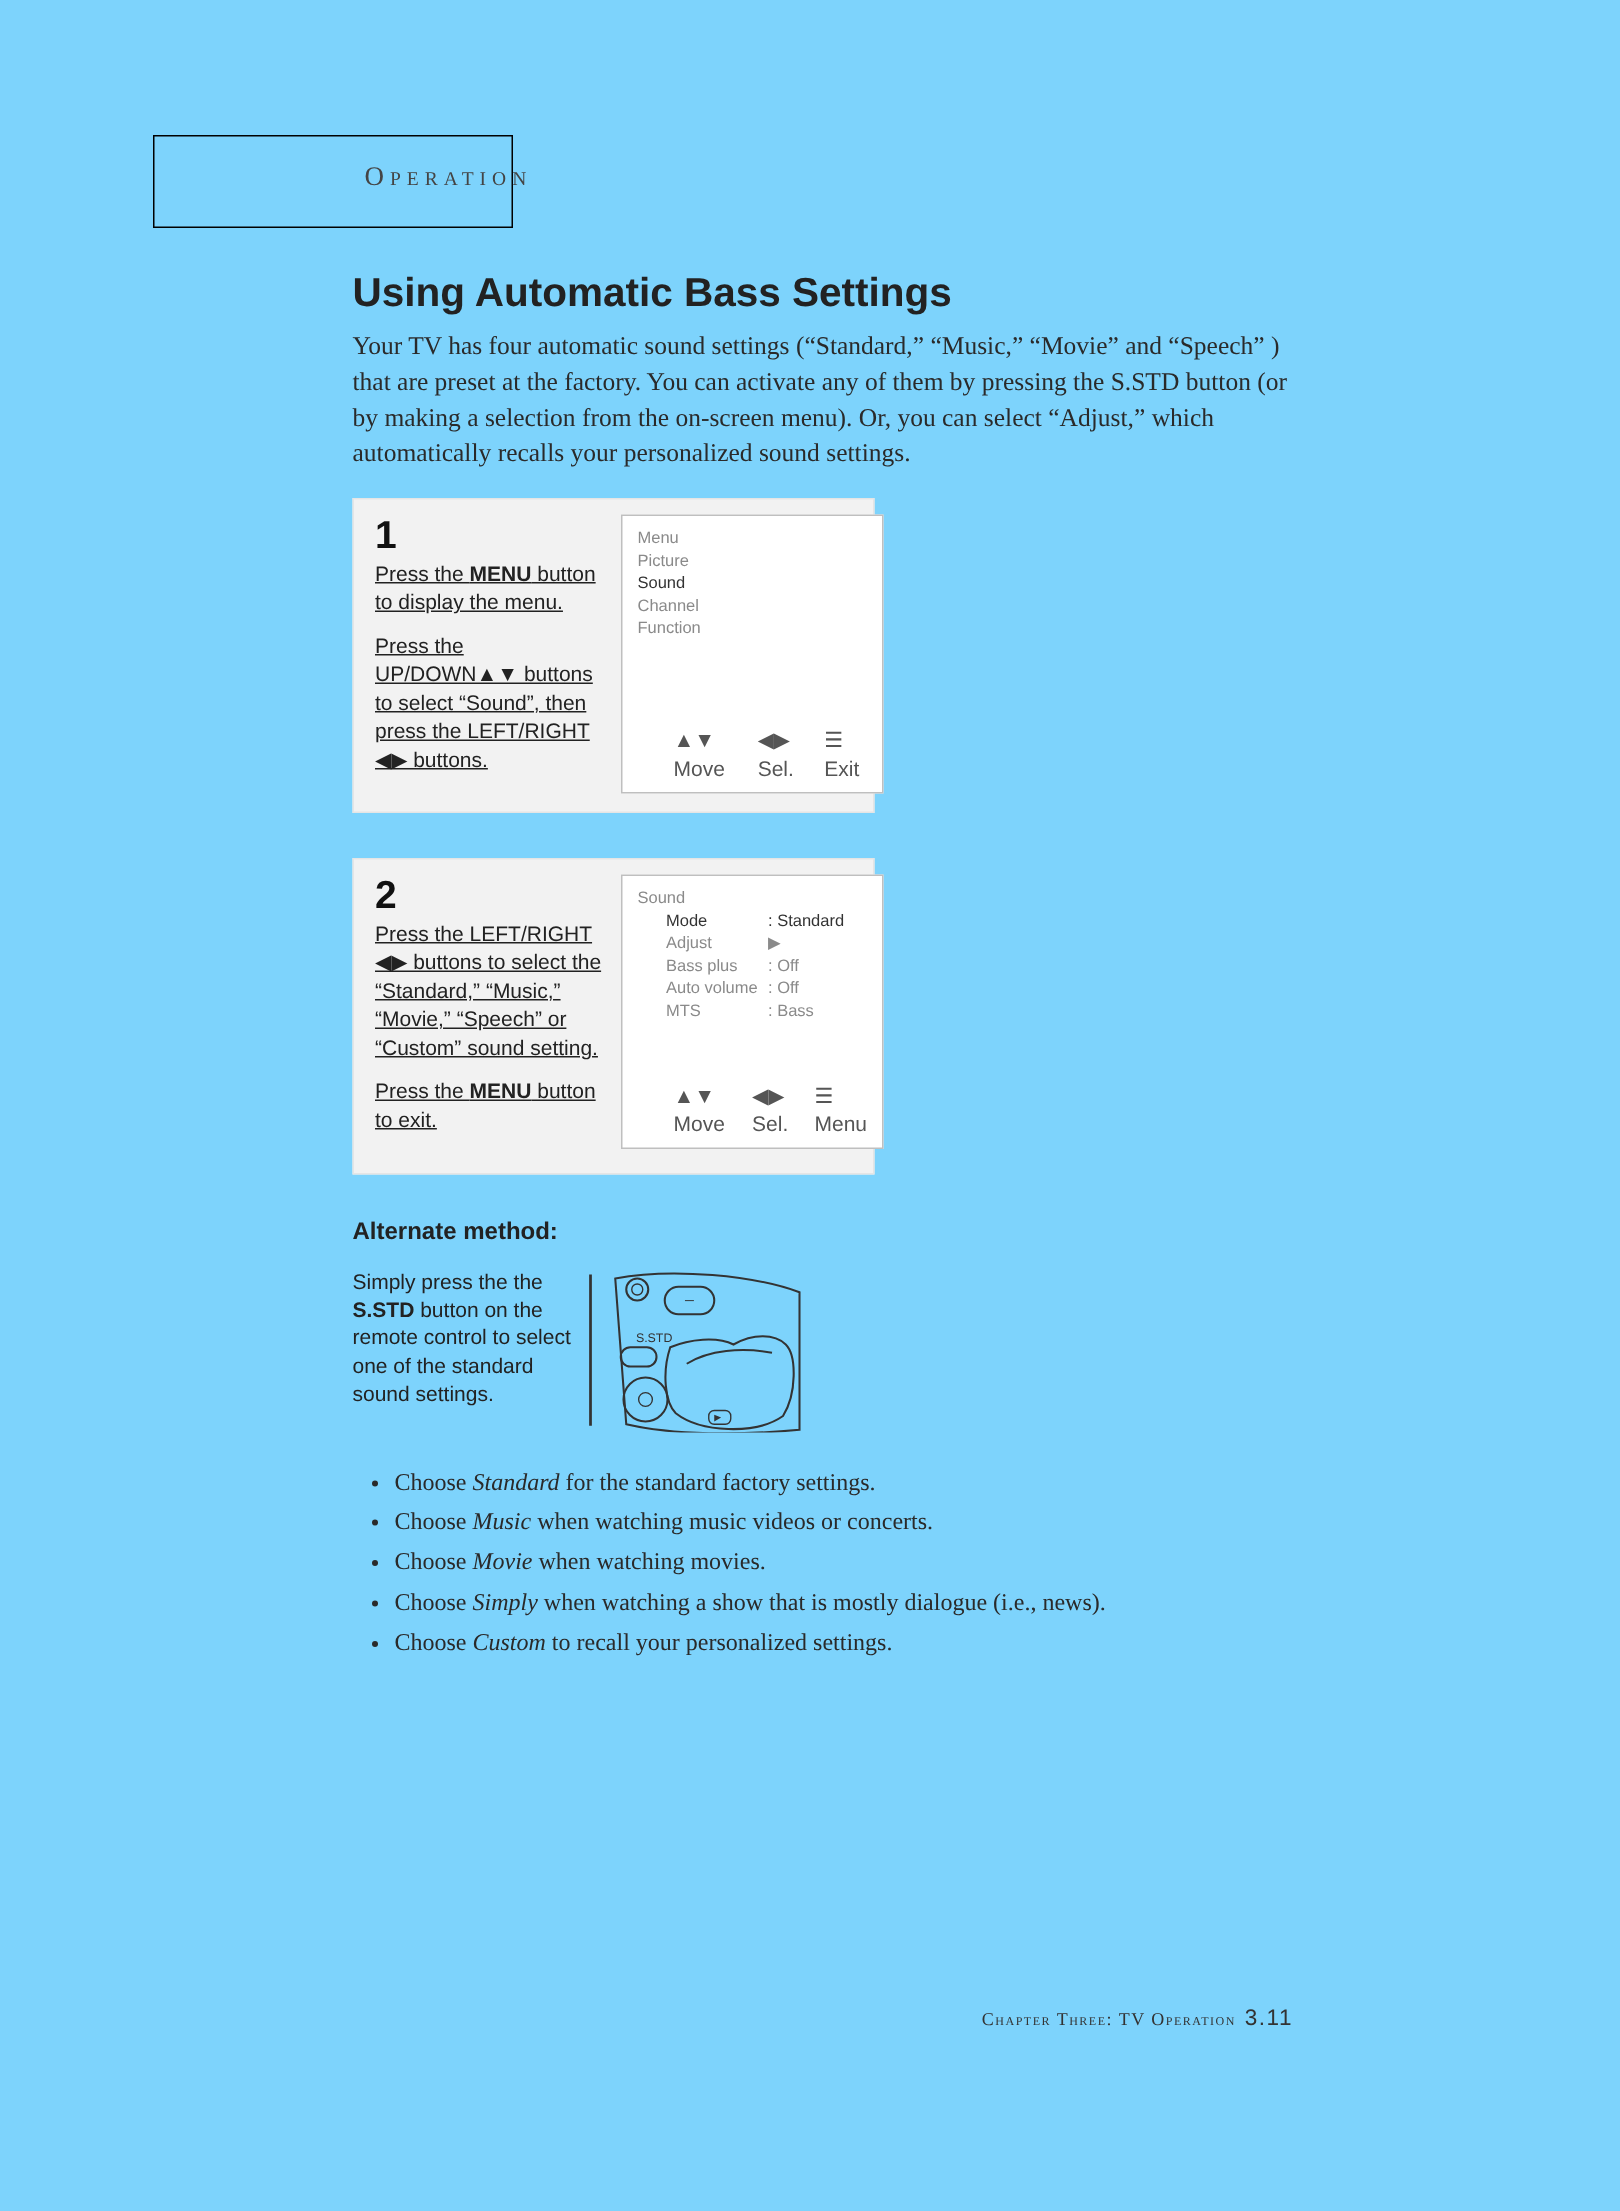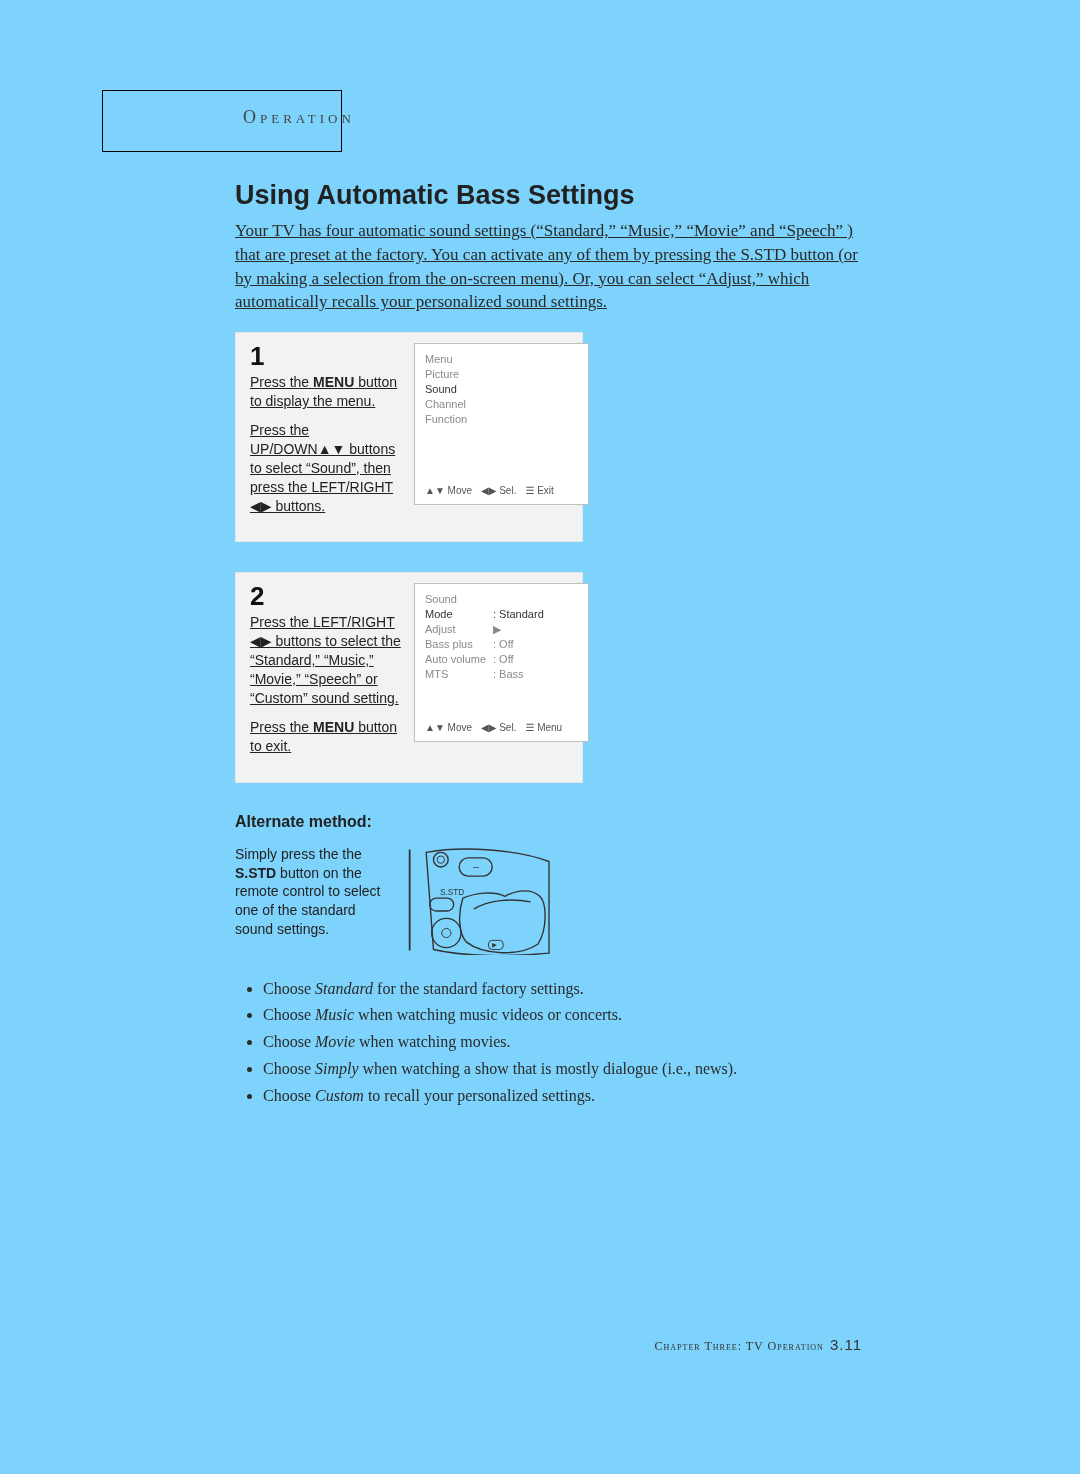--- a/index.html
+++ b/index.html
@@ -45,21 +45,20 @@
     font-weight: 800;
     font-size: 27px;
     color: #222;
     margin: 0 0 8px 0;
   }
   p.intro {
     font-size: 17px;
     line-height: 1.4;
     margin: 0 0 18px 0;
     color: #2a2a2a;
-    text-decoration: underline;
   }
 
   .step-block {
     background: #f2f2f2;
     border: 1px solid #e5e5e5;
     display: flex;
     align-items: flex-start;
     padding: 14px 14px 16px 14px;
     box-sizing: border-box;
     margin-bottom: 24px;
@@ -98,42 +97,43 @@
     background: #fff;
     padding: 8px 10px 6px 10px;
     box-sizing: border-box;
     font-family: Arial, Helvetica, sans-serif;
     font-size: 11px;
     color: #8a8a8a;
     line-height: 1.35;
   }
   .osd .sel { color: #333; }
   .osd .row { display:flex; }
-  .osd .row .k { width: 68px; }
+  .osd .row .k { width: 68px; margin-left: 19px; }
   .osd .row .v { }
   .osd .footer {
     margin-top: 58px;
     display:flex;
     gap:9px;
-    font-size:10px;
+    font-size:14px;
     color:#555;
+    margin-left:24px;
   }
   .osd.osd2 .footer { margin-top: 40px; }
 
   .alt-h {
     font-family: Arial, Helvetica, sans-serif;
     font-weight: 800;
     font-size: 16px;
     color:#222;
     margin: 22px 0 14px 0;
   }
   .alt-wrap {
     display:flex;
     align-items:flex-start;
-    gap: 18px;
+    gap: 2px;
   }
   .alt-text {
     font-family: Arial, Helvetica, sans-serif;
     font-size: 14px;
     line-height:1.35;
     width: 155px;
     color:#222;
   }
   .alt-text strong { font-weight:700; }
   .remote-svg {

